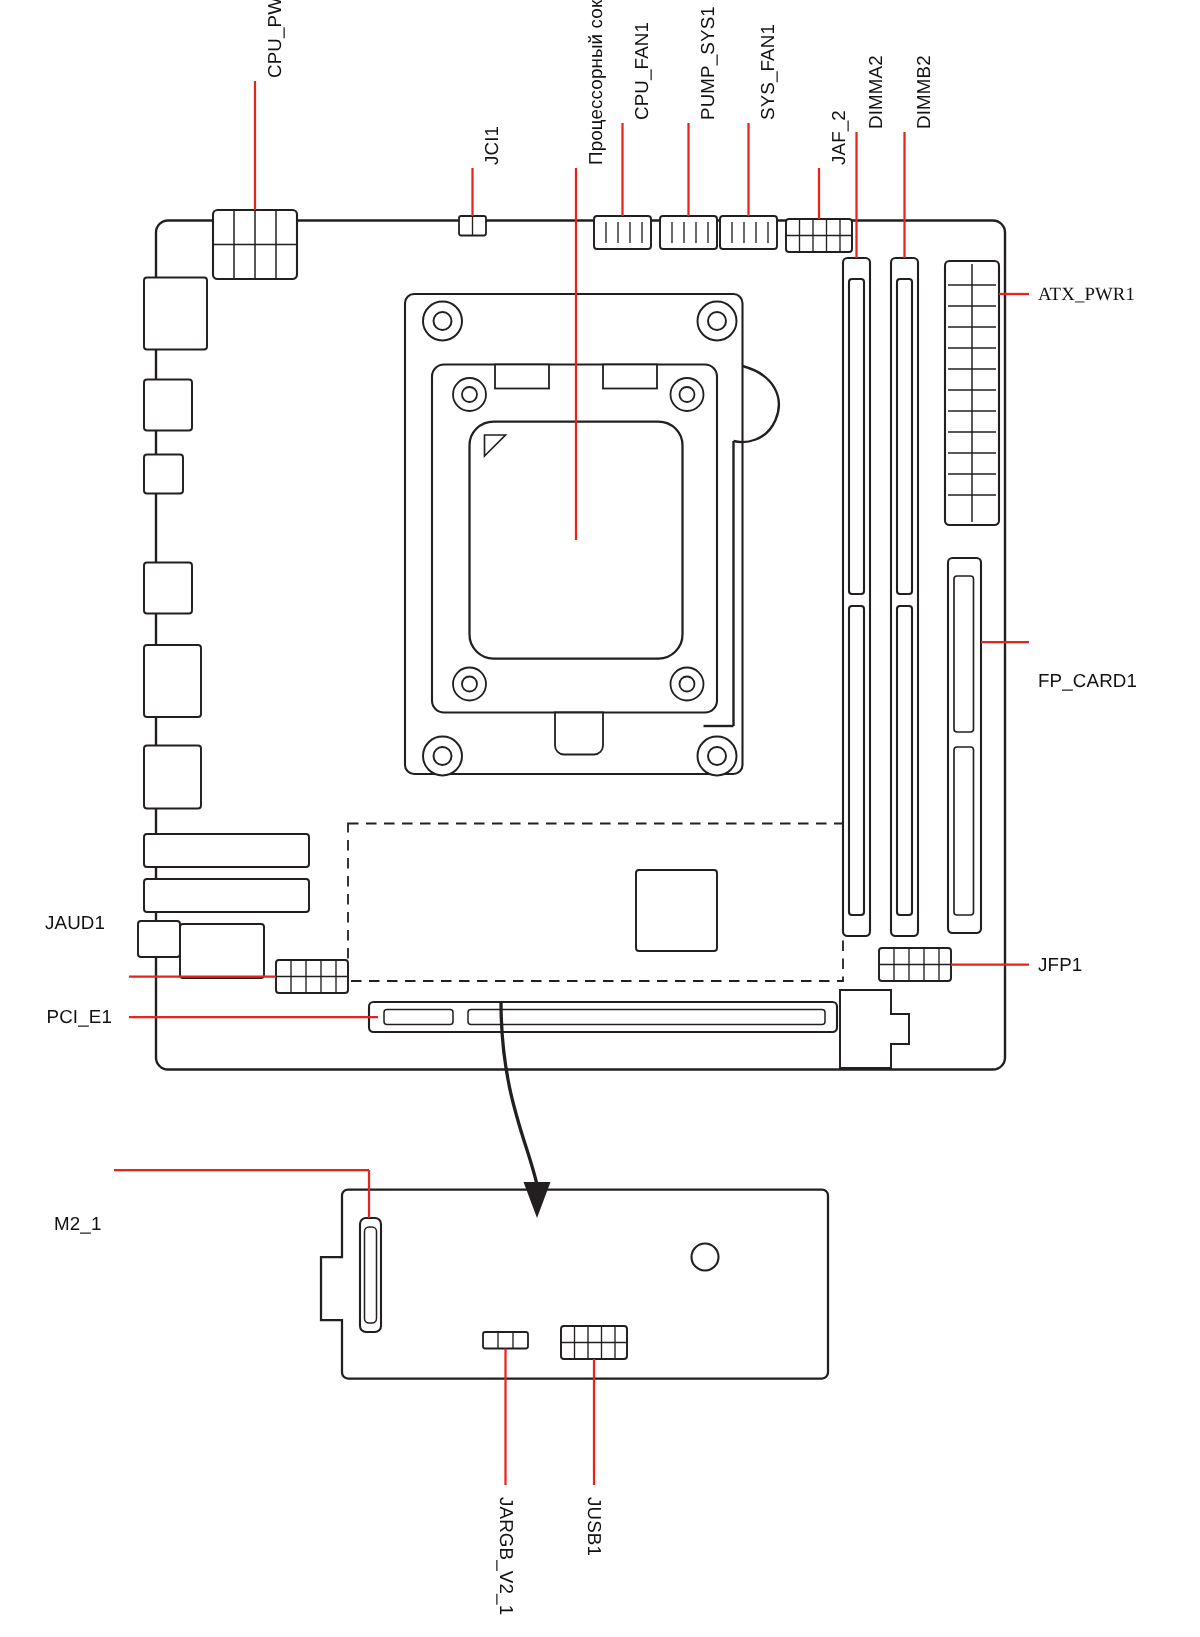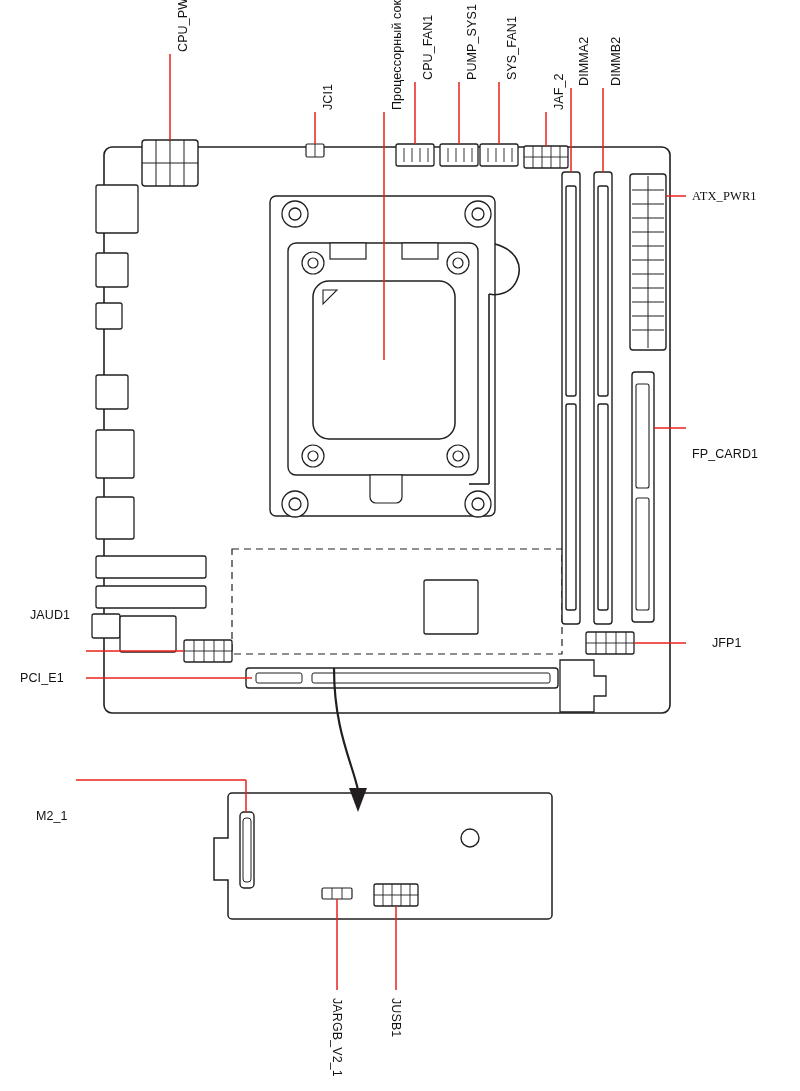--- a/index.html
+++ b/index.html
@@ -330,25 +330,25 @@
   <div class="lbl vert" style="left:552px; top:110px;">JAF_2</div>
 
   <div class="lbl vert" style="left:577px; top:86px;">DIMMA2</div>
 
   <div class="lbl vert" style="left:609px; top:86px;">DIMMB2</div>
 
   <div class="lbl" style="left:692px; top:189px;font-family:Liberation Serif, serif;">ATX_PWR1</div>
 
   <div class="lbl" style="left:692px; top:421px;margin-top:26px;">FP_CARD1</div>
 
-  <div class="lbl" style="left:692px; top:636px;margin-left:20px;">JFP1</div>
+  <div class="lbl" style="left:692px; top:636px;">JFP1</div>
 
   <div class="lbl" style="left:30px; top:608px;">JAUD1</div>
 
-  <div class="lbl" style="left:20px; top:671px;">PCI_E1</div>
+  <div class="lbl" style="left:31px; top:671px;">PCI_E1</div>
 
   <div class="lbl" style="left:36px; top:773px;margin-top:36px;">M2_1</div>
 
   <div class="lbl vert-dn" style="left:344px; top:998px;">JARGB_V2_1</div>
 
   <div class="lbl vert-dn" style="left:403px; top:998px;">JUSB1</div>
 
 </div>
 
 </body></html>

